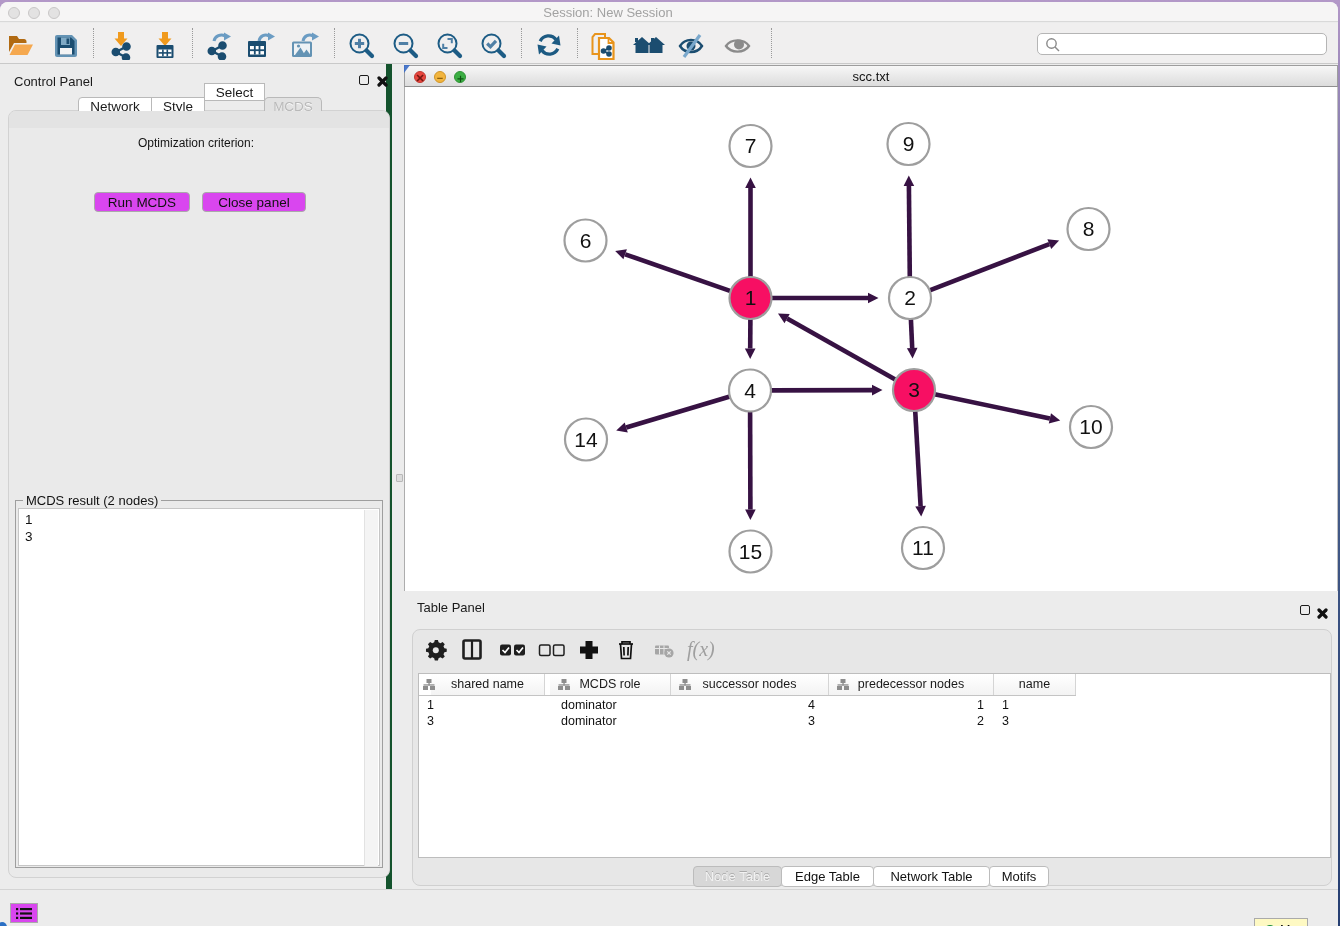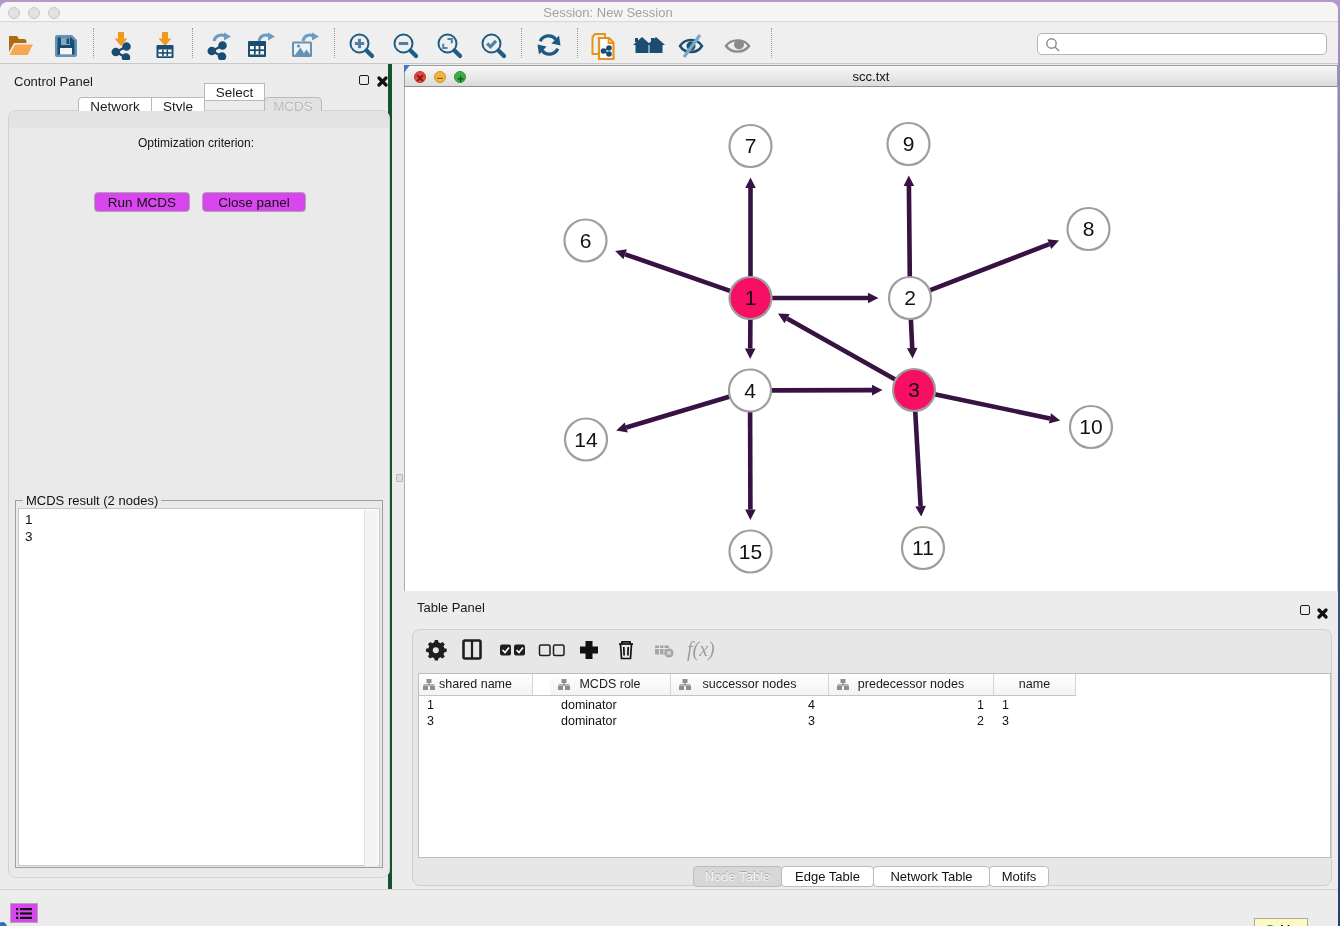--- a/index.html
+++ b/index.html
@@ -9,21 +9,21 @@
   
   #titlebar { position:absolute; left:0; top:0; width:1338px; height:20px; background:#f6f5f5; border-radius:8px 8px 0 0; border-bottom:1px solid #d9d9d9;}
   .tl { position:absolute; top:5px; width:12px; height:12px; border-radius:50%; background:#e3e2e2; border:1px solid #c9c7c7; }
   #wtitle { position:absolute; top:3px; left:0; width:1216px; text-align:center; font-size:13px; color:#a2a2a2; }
   
   #toolbar { position:absolute; left:0; top:21px; width:1338px; height:41px; background:#f0efef; border-bottom:1px solid #c9c9c9; }
   .tsep { position:absolute; top:5px; height:30px; width:0; border-left:1px dotted #9a9a9a; }
   .ticon { position:absolute; top:9px; }
   #searchbox { position:absolute; left:1037px; top:10px; width:290px; height:22px; background:#fff; border:1px solid #b5b5b5; border-radius:5px; }
   
-  #leftpanel { position:absolute; left:0; top:62px; width:392px; height:826px; background:#ececec; border-right:4px solid #14532d; }
+  #leftpanel { position:absolute; left:0; top:62px; width:392px; height:826px; background:#ececec; border-right:6px solid #14532d; }
   .ptitle { font-size:13px; color:#1a1a1a; }
   .tab { position:absolute; top:0; height:18px; background:#fff; border:1px solid #b9b9b9; color:#1a1a1a; text-align:center; line-height:17px; font-size:13.5px; }
   .tabsel { background:#e2e2e2; color:#b9b9b9; border-radius:5px 5px 0 0; text-shadow:0 1px 0 #fafafa; }
   #lbox { position:absolute; left:8px; top:46px; width:382px; height:768px; background:#eaeaea; border:1px solid #d2d2d2; border-radius:8px; }
   #mcdsfield { position:absolute; left:15px; top:436px; width:368px; height:368px; border:1px solid #9e9e9e; }
   #mcdstext { position:absolute; left:2px; top:7px; width:362px; height:358px; background:#fff; border:1px solid #c6c6c6; font-size:13.5px; color:#111; }
   
   #canvaswin { position:absolute; left:404px; top:63px; width:934px; height:526px; }
   #ctitle { position:absolute; left:0; top:0; width:100%; height:22px; background:linear-gradient(#f7f7f7,#dcdcdc); border:1px solid #9d9d9d; border-bottom:1px solid #8f8f8f; }
   #ccanvas { position:absolute; left:0; top:22px; width:934px; height:504px; background:#fff; border-left:1px solid #adadad; border-right:1px solid #c0c0c0; }
@@ -335,21 +335,21 @@
               <line x1="230" y1="9.5" x2="244" y2="9.5"></line>
               <line x1="234.5" y1="6.5" x2="234.5" y2="15.5"></line>
                 <line x1="239" y1="6.5" x2="239" y2="15.5"></line>
             </g>
             <circle cx="244" cy="14" r="4.6"></circle>
             <path d="M242.3,12.3 L245.7,15.7 M245.7,12.3 L242.3,15.7" stroke="#e7e7e7" stroke-width="1.2"></path>
           </g>
           <text x="262" y="17" font-family="Liberation Serif, serif" font-style="italic" font-size="20" fill="#9f9f9f">f(x)</text>
         </svg>
         <div id="ttable">
-          <div class="th" style="left:0; width:114px;">shared name</div>
+          <div class="th" style="left:12px; width:114px;">shared name</div>
           <div class="th" style="left:131px; width:121px;">MCDS role</div>
           <div class="th" style="left:252px; width:158px;">successor nodes</div>
           <div class="th" style="left:410px; width:165px;">predecessor nodes</div>
           <div class="th" style="left:575px; width:82px;">name</div>
           <div style="position:absolute; left:0; top:21px; width:657px; height:0; border-top:1px solid #c4c4c4;"></div>
           <svg style="position:absolute; left:4px; top:5px;" width="660" height="12" viewBox="0 0 660 12">
             <g fill="#8d8d8d">
               <rect x="3.5" y="0" width="5" height="4"></rect>
                 <rect x="0" y="7" width="5" height="4"></rect>
                 <rect x="7" y="7" width="5" height="4"></rect>

